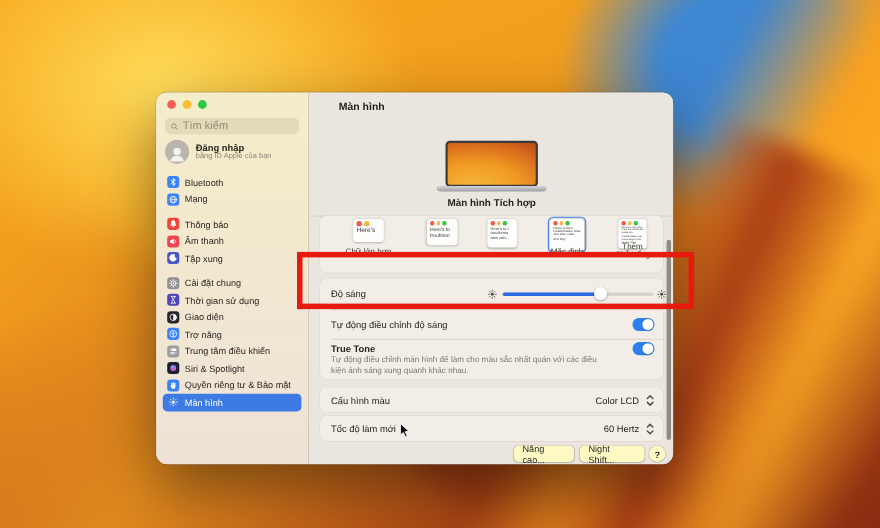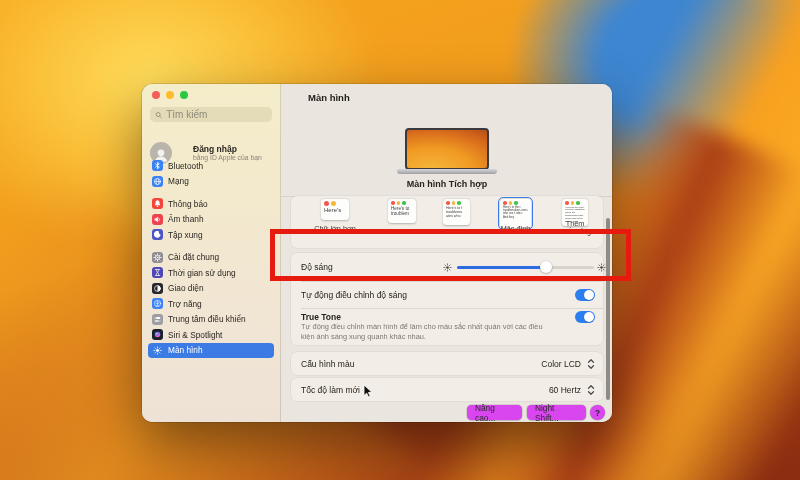--- a/index.html
+++ b/index.html
@@ -28,21 +28,21 @@
     background:linear-gradient(180deg,#f4edca 0%,#f3e9cd 35%,#f1e5d4 70%,#eee2d6 100%);
     border-right:1px solid rgba(0,0,0,.12);}
   .traffic{position:absolute;left:10px;top:7px;display:flex;gap:6px;}
   .tl{width:8px;height:8px;border-radius:50%;}
   .tl.r{background:#f35f57;} .tl.y{background:#febc2e;} .tl.g{background:#2ac840;}
   .search{position:absolute;left:8px;top:23px;width:122px;height:15px;border-radius:5px;
     background:rgba(84,70,30,.10);display:flex;align-items:center;padding:0 5px;box-sizing:border-box;}
   .search input{border:none;background:transparent;outline:none;width:100%;
     font-size:10px;color:#5c574b;font-family:inherit;padding:0 0 0 4px;}
   .search input::placeholder{color:#8f8a7a;}
-  .profile{position:absolute;left:8px;top:58px;width:124px;display:flex;align-items:center;gap:21px;cursor:default;}
+  .profile{position:absolute;left:8px;top:43px;width:124px;display:flex;align-items:center;gap:6px;cursor:default;}
   .avatar{width:22px;height:22px;border-radius:50%;background:#b9b4ac;flex:none;display:flex;align-items:flex-end;justify-content:center;overflow:hidden;}
   .p-name{font-size:8.5px;font-weight:bold;color:#2a2620;line-height:1.2;}
   .p-sub{font-size:6.8px;color:#8a8476;line-height:1.2;}
   .sb-list{position:absolute;left:0;top:74px;width:138px;}
   .sb-item{height:15.5px;margin:0 6px;padding-left:4px;display:flex;align-items:center;gap:5px;border-radius:4px;}
   .sb-item.selected{background:#3d7be4;}
   .sb-item.selected .sb-label{color:#fff;}
   .sb-icon{width:11px;height:11px;border-radius:3px;flex:none;display:flex;align-items:center;justify-content:center;}
   .sb-icon svg{width:9px;height:9px;display:block;}
   .sb-label{font-size:8.3px;color:#2b2722;white-space:nowrap;}
@@ -86,21 +86,21 @@
   .toggle .knob{position:absolute;top:1px;width:10px;height:10px;border-radius:50%;background:#fff;
     box-shadow:0 .5px 1px rgba(0,0,0,.3);left:1px;}
   .toggle.on .knob{left:9px;}
   .tt-desc{position:absolute;left:10px;top:69px;width:256px;font-size:7.4px;line-height:1.35;color:#7d7870;}
   .card-c{top:268px;height:23px;}
   .card-d{top:294px;height:23px;}
   .pop-row .row-label{position:absolute;left:10px;top:7px;}
   .pop-value{position:absolute;right:22px;top:7px;font-size:8.5px;color:#26221c;}
   .pop-chev{position:absolute;right:8px;top:5.5px;width:8px;height:12px;}
   .footer{position:absolute;left:0;top:321px;width:332px;height:16px;}
-  .btn{position:absolute;height:15px;border-radius:4.5px;background:#d946ef;
+  .btn{position:absolute;height:15px;border-radius:4.5px;background:#fef9c3;
     box-shadow:0 0 0 .5px rgba(0,0,0,.18),0 .5px 1px rgba(0,0,0,.12);
     font-size:8.3px;color:#2b2b2b;display:flex;align-items:center;justify-content:center;box-sizing:border-box;padding:0 8px;}
   .btn-help{width:15px;border-radius:50%;padding:0;font-weight:bold;}
   .scrollbar{position:absolute;left:325px;top:134px;width:4px;height:182px;border-radius:2px;background:#8e8a84;}
   
   .annotation{position:absolute;left:270px;top:229px;width:361px;height:52px;
     border:5px solid #e71a0f;box-sizing:border-box;z-index:50;}
   .cursor{position:absolute;left:363px;top:384px;z-index:60;}
 </style>
 </head>
@@ -243,20 +243,28 @@
                 <radialGradient id="sirig" cx="35%" cy="35%">
                   <stop offset="0%" stop-color="#6ee6f2"></stop>
                   <stop offset="55%" stop-color="#7b6cf6"></stop>
                   <stop offset="100%" stop-color="#e261b8"></stop>
                 </radialGradient>
               </defs>
               <circle cx="8" cy="8" r="4.9" fill="url(#sirig)"></circle>
             </svg>
           </span>
     <span class="sb-label">Siri &amp; Spotlight</span>
+  </div>
+        <div class="sb-item">
+    <span class="sb-icon" style="background: rgb(59, 130, 247);">
+            <svg viewBox="0 0 16 16">
+              <path d="M4.6 9V4.6a1 1 0 0 1 2 0V8h.5V3.4a1 1 0 0 1 2 0V8h.5V4.3a1 1 0 0 1 2 0V9.2c0 2.8-1.5 4.4-3.5 4.4-1.7 0-2.6-1-3.4-2.7l-1-2a.9.9 0 0 1 1.5-.8Z" fill="#fff"></path>
+            </svg>
+          </span>
+    <span class="sb-label">Quyền riêng tư &amp; Bảo mật</span>
   </div>
         <div class="sb-item selected">
     <span class="sb-icon" style="background: transparent;">
             <svg viewBox="0 0 16 16">
               <circle cx="8" cy="8" r="2.6" fill="#fff"></circle>
               <g stroke="#fff" fill="none" stroke-linecap="round" stroke-linejoin="round" stroke-width="1.3">
                 <path d="M8 1.4v2M8 12.6v2M1.4 8h2M12.6 8h2M3.3 3.3l1.4 1.4M11.3 11.3l1.4 1.4M12.7 3.3l-1.4 1.4M4.7 11.3l-1.4 1.4"></path>
               </g>
             </svg>
           </span>

